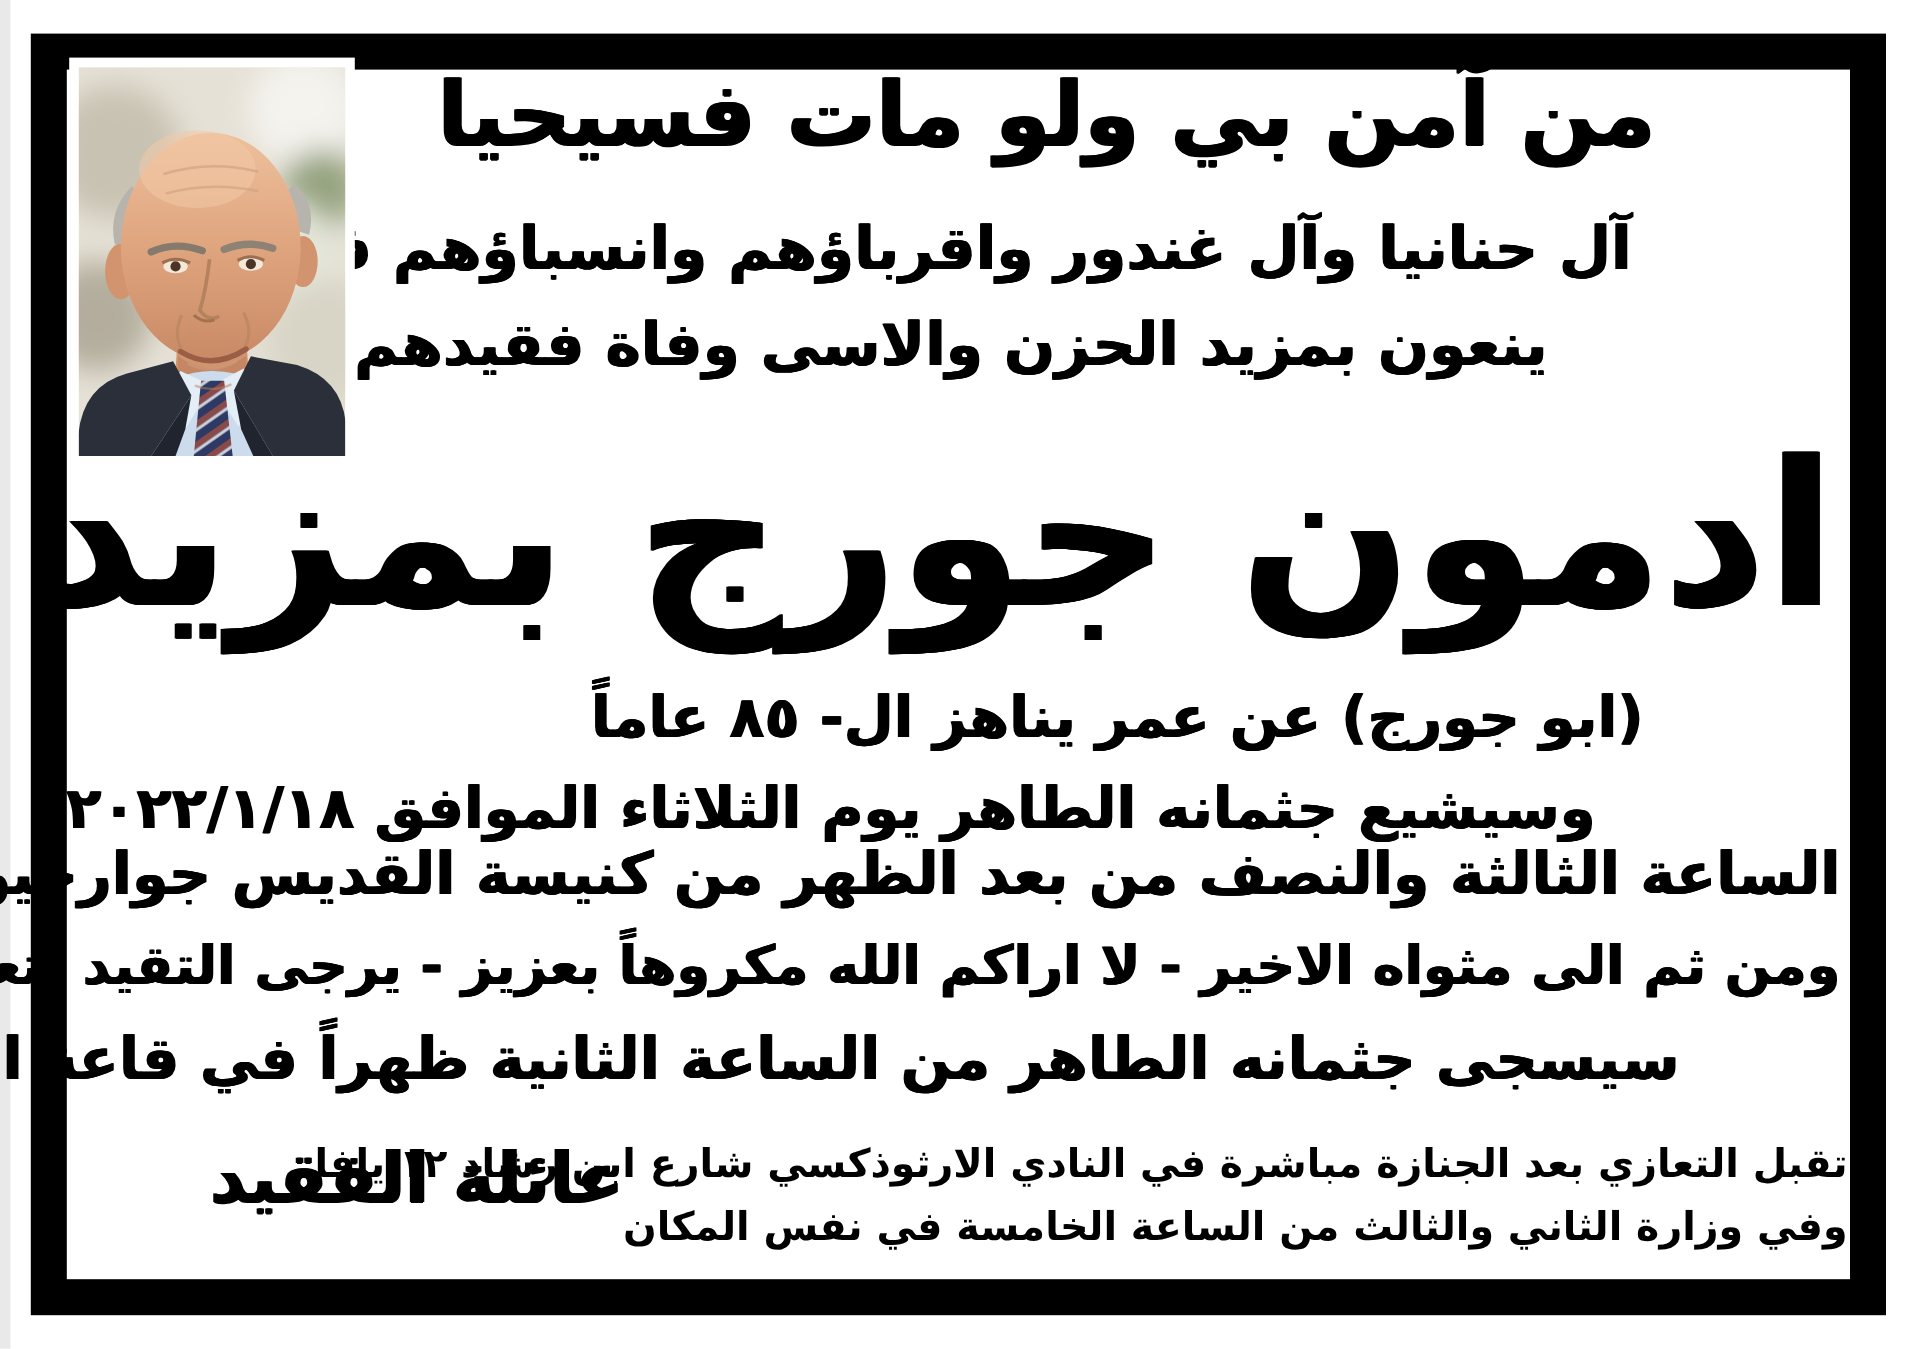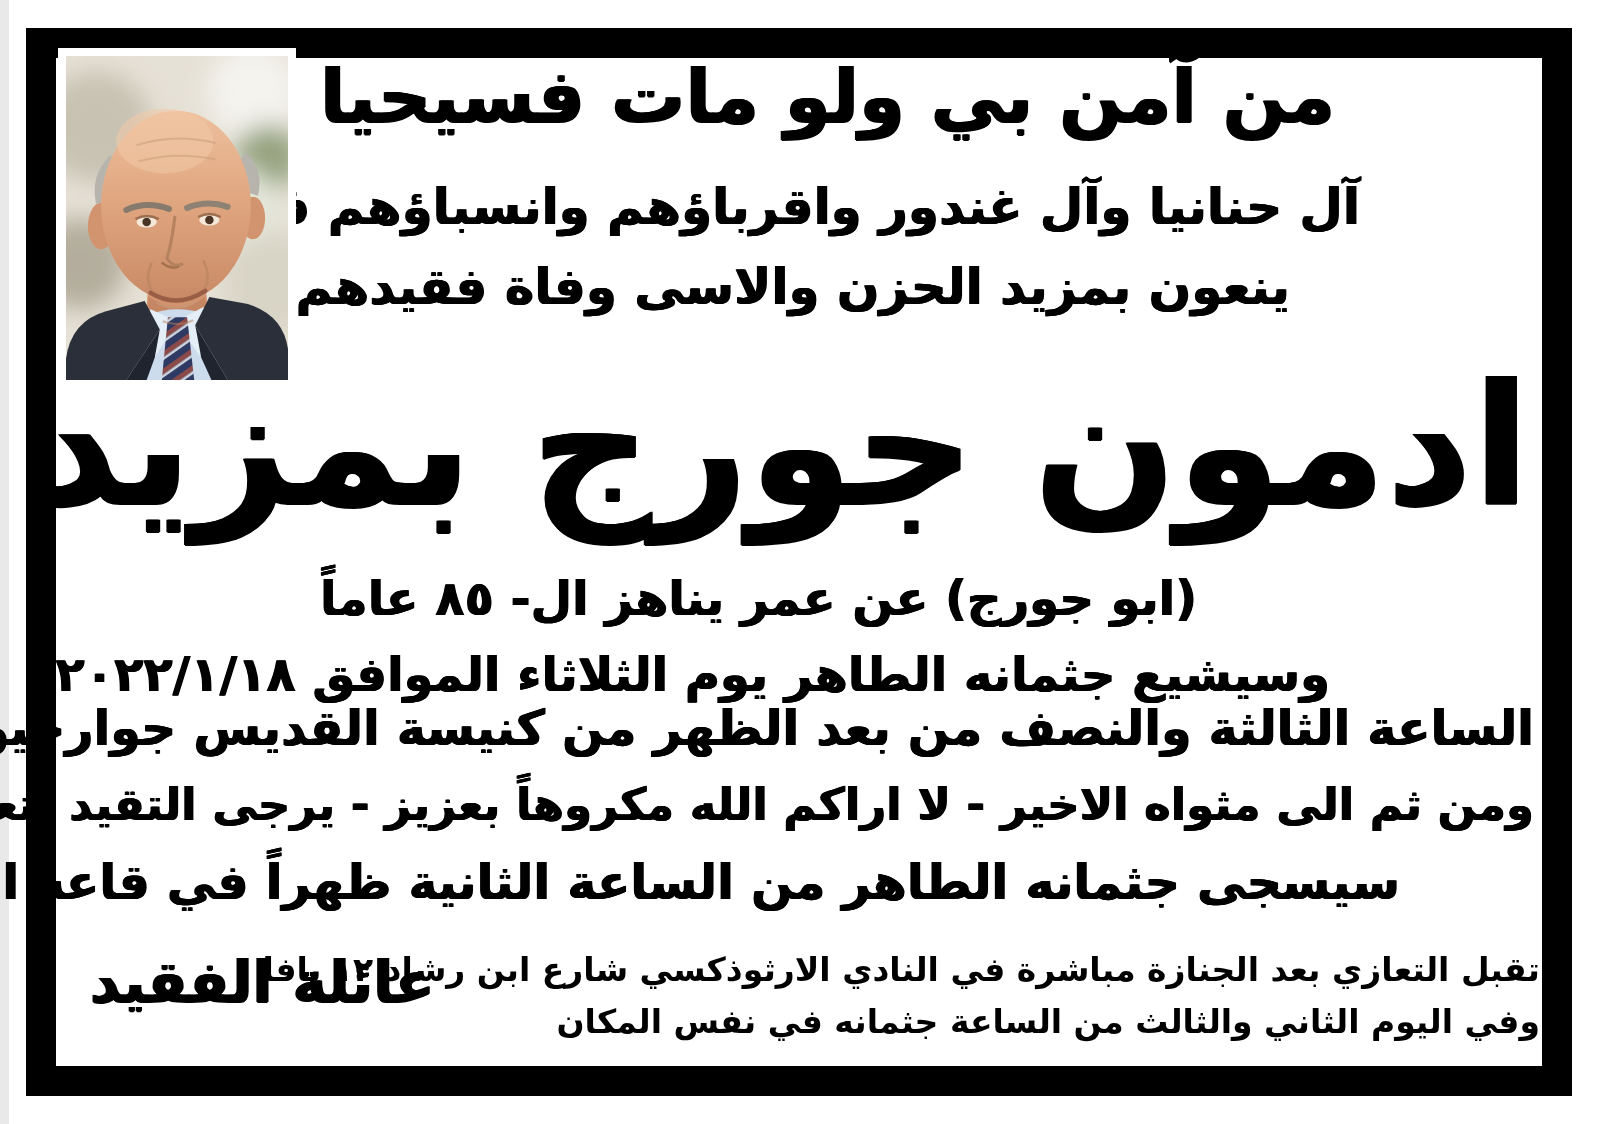--- a/index.html
+++ b/index.html
@@ -7,21 +7,21 @@
     width:1600px;height:1124px;background:#ffffff;overflow:hidden;position:relative;
     font-family:"DejaVu Sans","Liberation Sans",sans-serif;color:#000;
   }
   .page{position:absolute;inset:0;width:1600px;height:1124px;background:#ffffff;}
   .scan-edge{position:absolute;left:0;top:0;width:9px;height:1124px;background:#e9e9e9;}
   .card-frame{
     position:absolute;left:26px;top:28px;width:1486px;height:1008px;
     border:30px solid #000;background:#ffffff;
   }
   .txt{
-    position:absolute;direction:rtl;text-align:left;font-weight:700;color:#000;
+    position:absolute;direction:rtl;text-align:right;font-weight:700;color:#000;
     white-space:nowrap;letter-spacing:0;
   }
   .thick{text-shadow:0.6px 0 0 currentColor,-0.6px 0 0 currentColor;}
   .xthick{text-shadow:1px 0 0 currentColor,-1px 0 0 currentColor,0 0.5px 0 currentColor;}
   .verse        {top:52px;  left:320px; width:1060px; font-size:74px; line-height:1.2;}
   .families     {top:178px; left:300px; width:1060px; font-size:50px;}
   .announce     {top:258px; left:230px; width:1060px; font-size:50px;}
   .big-name     {top:352px; left:70px;  width:1460px; font-size:168px; line-height:1.12;}
   .kunya        {top:550px; left:320px; width:1050px; font-size:48px;margin-top:20px;}
   .date-line    {top:626px; left:270px; width:1060px; font-size:48px;margin-top:20px;}
@@ -130,16 +130,16 @@
   <div class="txt verse xthick">من آمن بي ولو مات فسيحيا</div>
   <div class="txt families thick">آل حنانيا وآل غندور واقرباؤهم وانسباؤهم في يافا</div>
   <div class="txt announce thick">ينعون بمزيد الحزن والاسى وفاة فقيدهم الغالي</div>
   <div class="txt big-name xthick">ادمون جورج بمزيد</div>
   <div class="txt kunya thick">(ابو جورج) عن عمر يناهز ال- ٨٥ عاماً</div>
   <div class="txt date-line thick">وسيشيع جثمانه الطاهر يوم الثلاثاء الموافق ٢٠٢٢/١/١٨</div>
   <div class="txt time-church thick">الساعة الثالثة والنصف من بعد الظهر من كنيسة القديس جوارجيوس الارثوذكسية بيافا</div>
   <div class="txt resting thick">ومن ثم الى مثواه الاخير - لا اراكم الله مكروهاً بعزيز - يرجى التقيد بتعاليم وزارة الصحة</div>
   <div class="txt viewing thick">سيسجى جثمانه الطاهر من الساعة الثانية ظهراً في قاعة الكنيسة</div>
   <div class="txt cond1">تقبل التعازي بعد الجنازة مباشرة في النادي الارثوذكسي شارع ابن رشاد ١٢ يافا</div>
-  <div class="txt cond2">وفي اليوم الثاني والثالث من الساعة جثمانه في نفس المكان</div>
+  <div class="txt cond2">وفي وزارة الثاني والثالث من الساعة الخامسة في نفس المكان</div>
   <div class="txt signature xthick">عائلة الفقيد</div>
 
 </div>
 
 </body></html>

